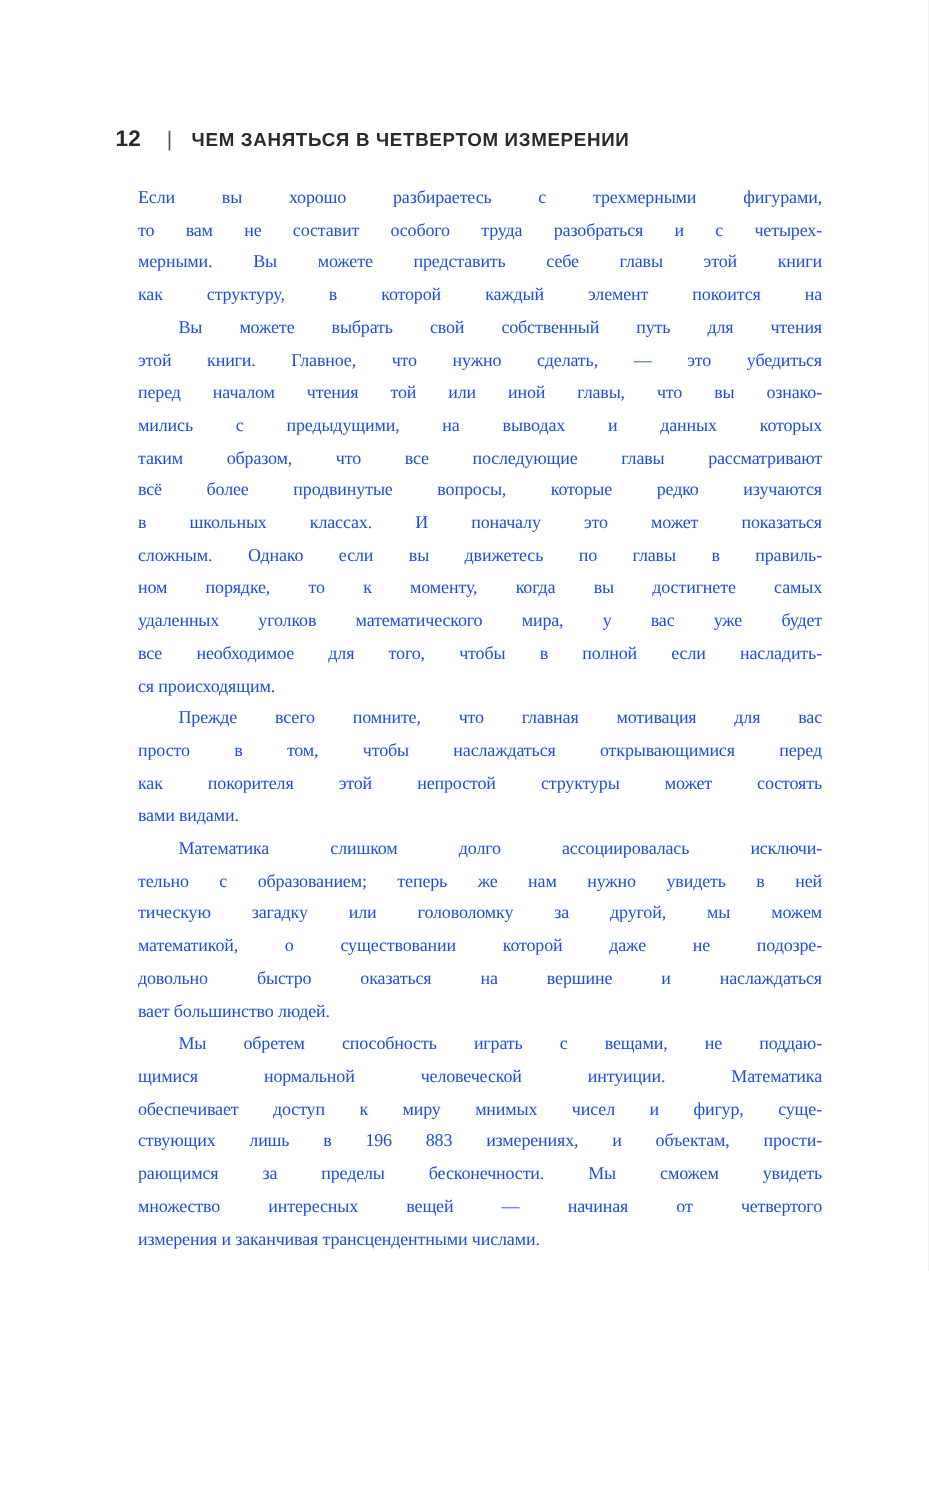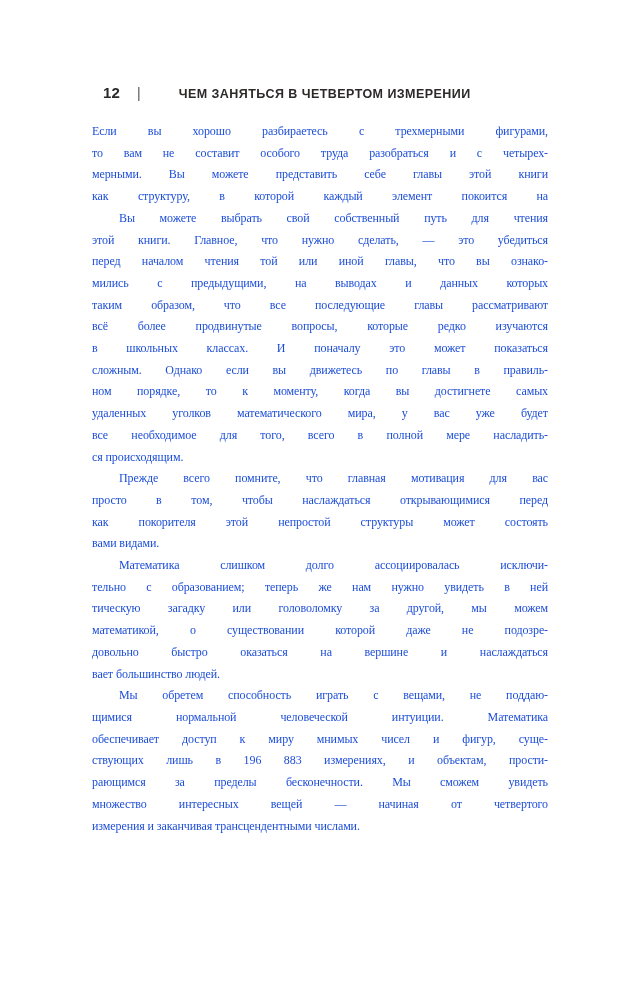--- a/index.html
+++ b/index.html
@@ -7,21 +7,21 @@
     position: relative;
     width: 619px;
     height: 1000px;
     margin: 0 auto;
     background: #ffffff;
     overflow: hidden;
     font-family: "Liberation Serif", "DejaVu Serif", serif;
   }
   .running-header {
     position: absolute;
-    left: 103px;
+    left: 77px;
     top: 84px;
     display: flex;
     align-items: baseline;
     font-family: "Liberation Sans", "DejaVu Sans", sans-serif;
     color: #2c2929;
     white-space: nowrap;
   }
   .page-number {
     font-size: 15px;
     font-weight: 700;
@@ -30,21 +30,20 @@
   .header-separator {
     margin: 0 13px 0 17px;
     font-size: 14px;
     font-weight: 400;
     color: #565353;
   }
   .header-title {
     font-size: 12.5px;
     font-weight: 700;
     letter-spacing: 0.45px;
-    margin-left: 25px;
   }
   .body-text {
     position: absolute;
     left: 92px;
     top: 121px;
     width: 456px;
     color: #1d4ed8;
     font-size: 12px;
     line-height: 21.7px;
     letter-spacing: -0.1px;
@@ -82,21 +81,21 @@
         <div class="line">Вы можете выбрать свой собственный путь для чтения</div>
         <div class="line">этой книги. Главное, что нужно сделать, — это убедиться</div>
         <div class="line">перед началом чтения той или иной главы, что вы ознако-</div>
         <div class="line">мились с предыдущими, на выводах и данных которых</div>
         <div class="line">таким образом, что все последующие главы рассматривают</div>
         <div class="line">всё более продвинутые вопросы, которые редко изучаются</div>
         <div class="line">в школьных классах. И поначалу это может показаться</div>
         <div class="line">сложным. Однако если вы движетесь по главы в правиль-</div>
         <div class="line">ном порядке, то к моменту, когда вы достигнете самых</div>
         <div class="line">удаленных уголков математического мира, у вас уже будет</div>
-        <div class="line">все необходимое для того, всего в полной мере насладить-</div>
+        <div class="line">все необходимое для того, чтобы в полной если насладить-</div>
         <div class="line last">ся происходящим.</div>
       </div>
       <div class="para indent">
         <div class="line">Прежде всего помните, что главная мотивация для вас</div>
         <div class="line">просто в том, чтобы наслаждаться открывающимися перед</div>
         <div class="line">как покорителя этой непростой структуры может состоять</div>
         <div class="line last">вами видами.</div>
       </div>
       <div class="para indent">
         <div class="line">Математика слишком долго ассоциировалась исключи-</div>

